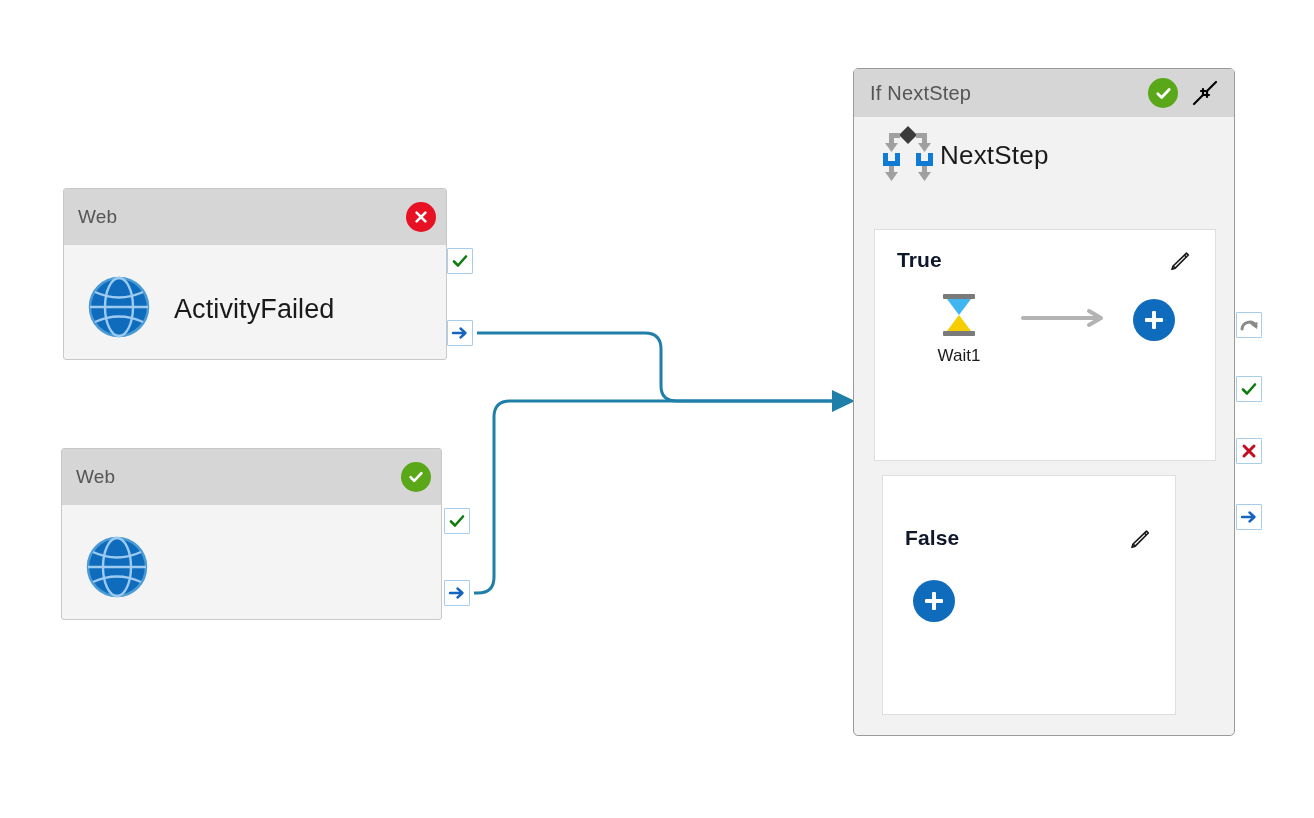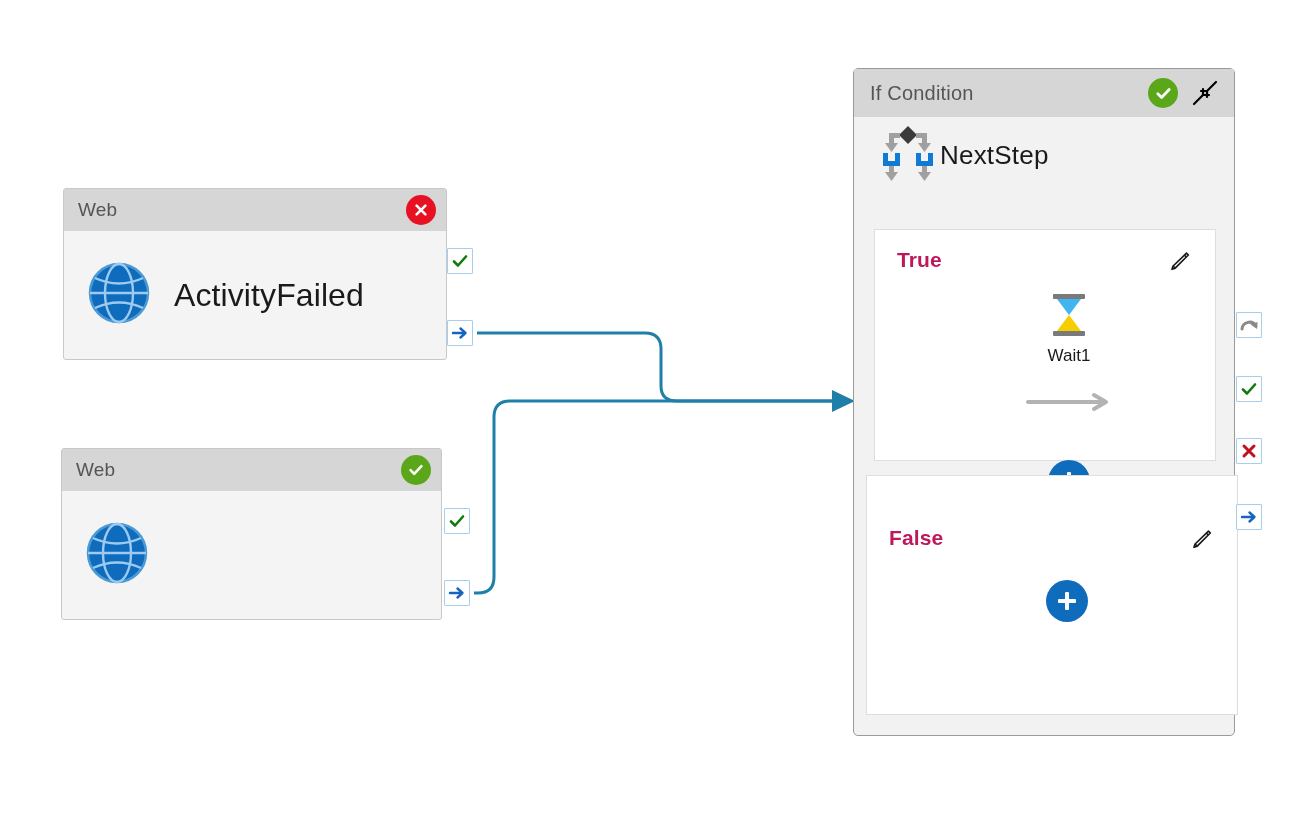--- a/index.html
+++ b/index.html
@@ -31,42 +31,42 @@
 
   
   .card {
     position: absolute;
     background: #f4f4f4;
     border: 1px solid #c8c8c8;
     border-radius: 3px;
     box-sizing: border-box;
   }
   .card-header {
-    height: 42px;
+    height: 56px;
     background: #d6d6d6;
     display: flex;
     align-items: center;
     padding: 0 10px 0 14px;
     box-sizing: border-box;
   }
   .card-title {
     font-size: 19px;
     color: #555555;
     flex: 1;
     letter-spacing: .2px;
   }
   .card-body {
     display: flex;
     align-items: center;
     padding: 0 0 0 24px;
     height: calc(100% - 42px);
     box-sizing: border-box;
   }
   .card-label {
-    font-size: 32px;
+    font-size: 27px;
     color: #1a1a1a;
     margin-left: 24px;
     letter-spacing: .1px;
   }
 
   
   .badge {
     width: 30px; height: 30px;
     border-radius: 50%;
     display: flex;
@@ -134,38 +134,37 @@
   }
   .branch-head {
     display: flex;
     align-items: flex-start;
     justify-content: space-between;
     padding: 18px 22px 0 22px;
   }
   .branch-title {
     font-size: 21px;
     font-weight: bold;
-    color: #be185d;
+    color: #0f172a;
     letter-spacing: .1px;
   }
   .edit-btn {
     width: 28px; height: 28px;
     display: flex;
     align-items: center;
     justify-content: center;
     cursor: pointer;
   }
 
   .branch-body {
     display: flex;
     align-items: center;
     padding-left: 48px;
     margin-top: 16px;
     gap: 26px;
-    flex-direction: column;
   }
   .wait-node {
     display: flex;
     flex-direction: column;
     align-items: center;
     width: 72px;
   }
   .wait-caption {
     font-size: 17px;
     color: #1a1a1a;
@@ -290,21 +289,21 @@
     </svg>
   </div>
   <div class="port" style="left:444px; top:580px;">
     <svg width="18" height="18" viewBox="0 0 18 18">
       <path d="M2 9 L14 9 M9.5 4.5 L14.5 9 L9.5 13.5" fill="none" stroke="#1565c0" stroke-width="2.4" stroke-linecap="round" stroke-linejoin="round"></path>
     </svg>
   </div>
 
   <div class="panel" style="left:853px; top:68px; width:382px; height:668px;">
     <div class="panel-header">
-      <div class="panel-title">If Condition</div>
+      <div class="panel-title">If NextStep</div>
       <div class="badge success">
         <svg width="19" height="19" viewBox="0 0 18 18">
           <path d="M3.6 9.2 L7.2 12.8 L14.4 5.2" fill="none" stroke="#ffffff" stroke-width="2.6" stroke-linecap="round" stroke-linejoin="round"></path>
         </svg>
       </div>
       <div style="cursor:pointer; display:flex; align-items:center;">
         <svg width="30" height="30" viewBox="0 0 30 30">
 
           <path d="M4 26 L13 17" stroke="#000000" stroke-width="2.2" stroke-linecap="round"></path>
           <path d="M13 17 L13 23 M13 17 L7 17" stroke="#000000" stroke-width="2.2" stroke-linecap="round" transform="rotate(180 13 17)"></path>
@@ -369,21 +368,21 @@
             <path d="M2 10 L76 10" stroke="#b3b3b3" stroke-width="4" stroke-linecap="round"></path>
             <path d="M68 3 L80 10 L68 17" fill="none" stroke="#b3b3b3" stroke-width="4" stroke-linecap="round" stroke-linejoin="round"></path>
           </svg>
         </span>
         <span class="add-wrap" style="margin-bottom:18px;">
           <span class="add-btn"></span>
         </span>
       </div>
     </div>
 
-    <div class="branch" style="left:12px; top:406px; width:372px; height:240px;">
+    <div class="branch" style="left:28px; top:406px; width:294px; height:240px;">
       <div class="branch-head" style="padding-top:50px;">
         <span class="branch-title">False</span>
         <span class="edit-btn">
           <svg width="26" height="26" viewBox="0 0 26 26">
             <path d="M20.5 4.2 L22.3 6 L9.2 19.1 L6 20.3 L7.1 17 Z" fill="none" stroke="#1a1a1a" stroke-width="1.7" stroke-linejoin="round"></path>
             <path d="M18.5 6.2 L20.3 8" stroke="#1a1a1a" stroke-width="1.5"></path>
             <path d="M7.1 17 L9.2 19.1" stroke="#1a1a1a" stroke-width="1.5"></path>
           </svg>
         </span>
       </div>

